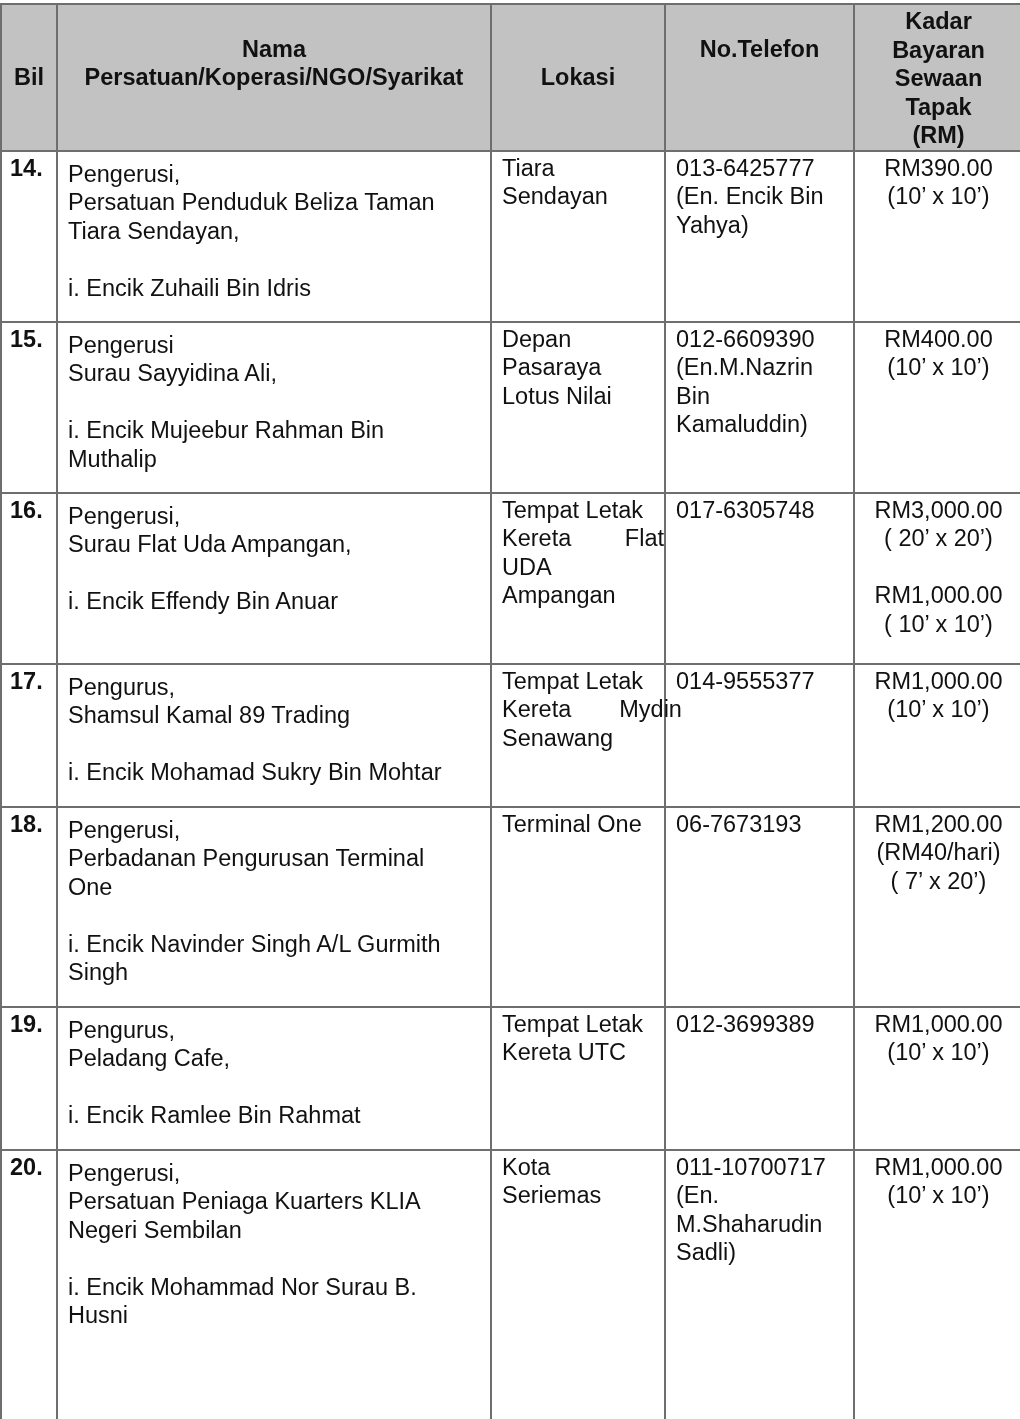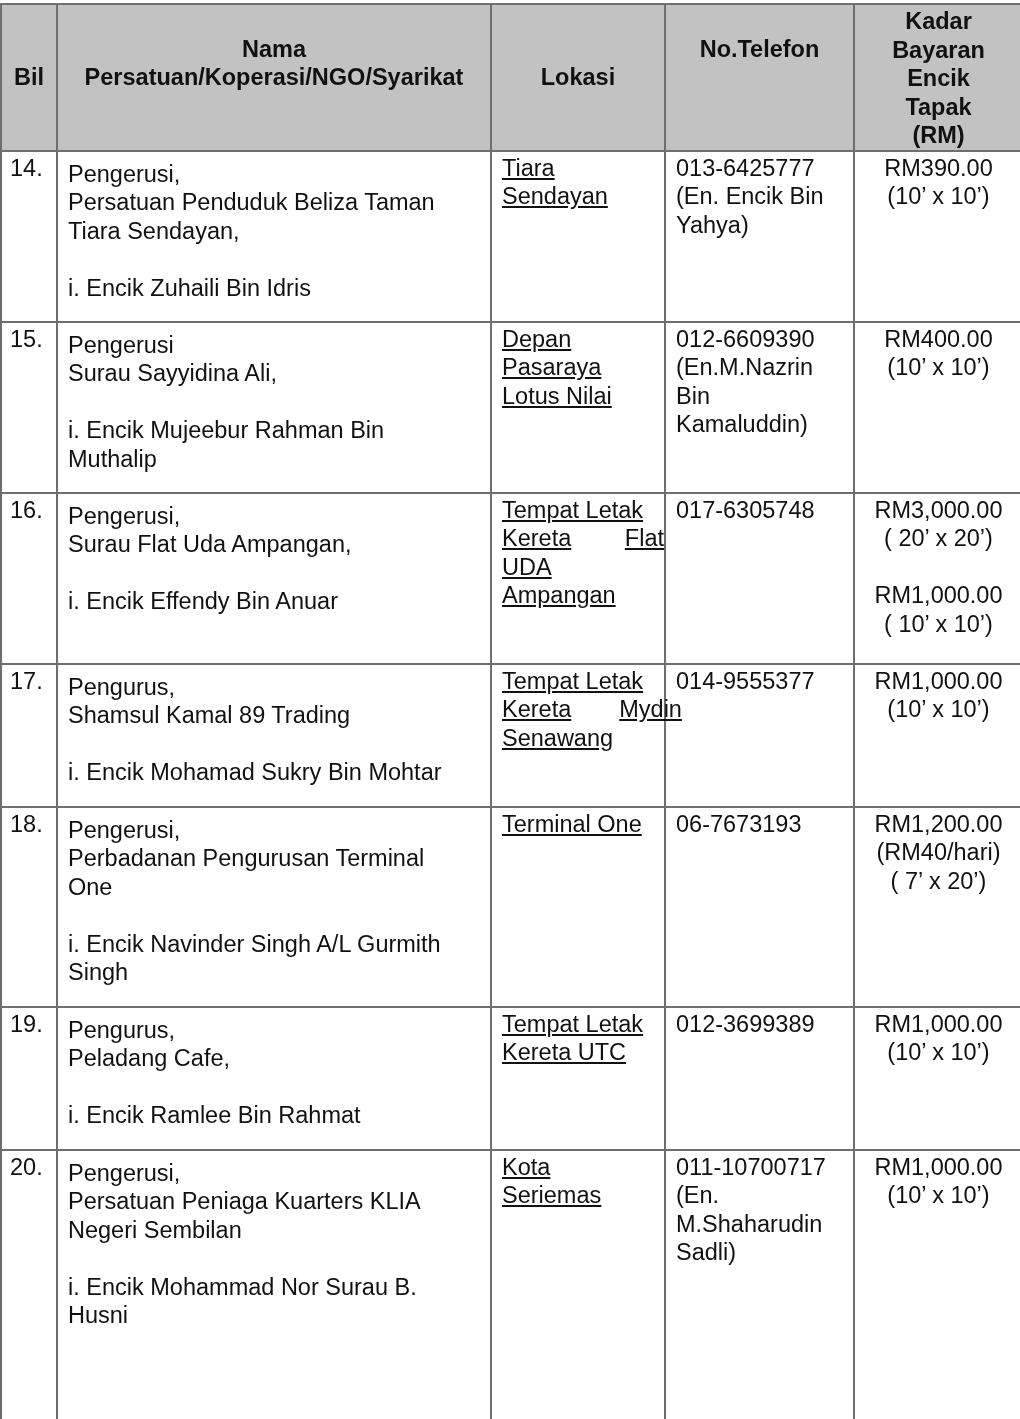--- a/index.html
+++ b/index.html
@@ -15,22 +15,22 @@
     border: 2px solid #6e6e6e; vertical-align: top;
     font-size: 23.5px; line-height: 28.5px; padding: 0;
   }
   table.doc th {
     background: #c2c2c2; font-weight: bold; text-align: center; vertical-align: middle;
     height: 140px;
   }
   th .hcell { display: block; padding: 0 4px; }
   th.col-kadar .hcell { padding-top: 2px; }
   td .cell { padding: 8px 8px 0 10px; }
-  td.bil .cell { padding: 2px 4px 0 8px; }
-  td.lokasi .cell { padding: 2px 0 0 10px; text-decoration: underline; }
+  td.bil .cell { padding: 2px 4px 0 8px; font-weight: bold; }
+  td.lokasi .cell { padding: 2px 0 0 10px; }
   td.tel .cell { padding: 2px 6px 0 10px; }
   td.kadar .cell { text-align: center; padding: 2px 2px 0 2px; }
   .line { display: block; white-space: nowrap; }
   .gap { display: block; height: 28.5px; }
   .justify { display: flex; justify-content: space-between; white-space: nowrap; gap: 48px; }
   tr.r14 td { height: 169px; }
   tr.r15 td { height: 169px; }
   tr.r16 td { height: 169px; border-radius: 17px; }
   tr.r17 td { height: 141px; }
   tr.r18 td { height: 198px; margin-left: 24px; }
@@ -67,21 +67,21 @@
         <span class="hcell">
           <span class="line">No.Telefon</span>
           <span class="gap"></span>
           <span class="gap"></span>
         </span>
       </th>
       <th class="col-kadar">
         <span class="hcell">
           <span class="line">Kadar</span>
           <span class="line">Bayaran</span>
-          <span class="line">Encik</span>
+          <span class="line">Sewaan</span>
           <span class="line">Tapak</span>
           <span class="line">(RM)</span>
         </span>
       </th>
     </tr>
   </thead>
   <tbody id="tbody">
   <tr class="r14">
     <td class="bil">
           <div class="cell">

